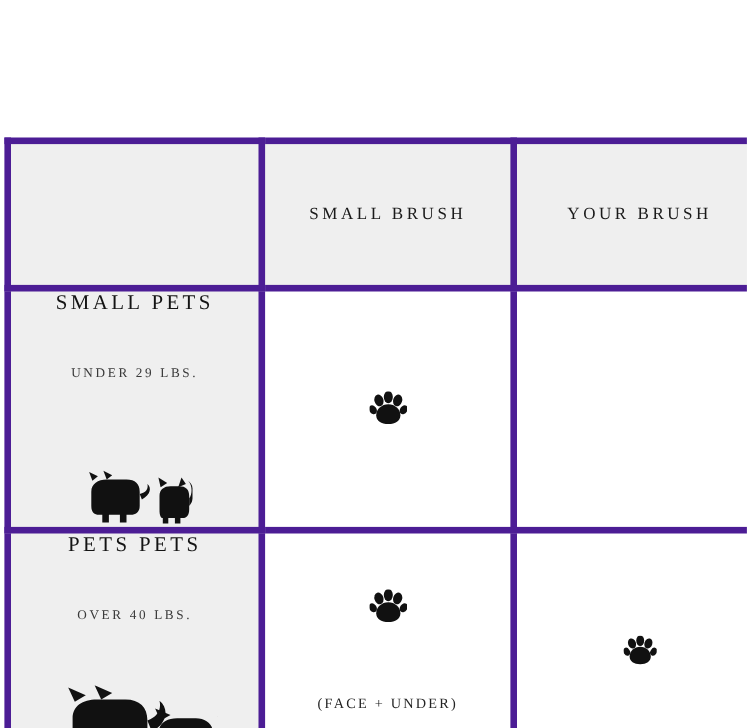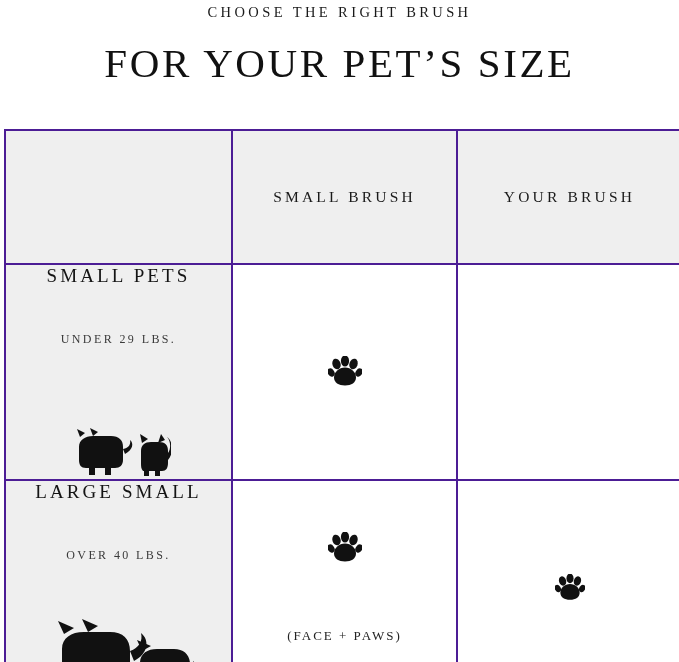--- a/index.html
+++ b/index.html
@@ -49,21 +49,21 @@
     left: 4px;
     top: 125px;
     width: 671px;
   }
   table.matrix {
     border-collapse: collapse;
     width: 671px;
     table-layout: fixed;
   }
   table.matrix td, table.matrix th {
-    border: 2px solid #4c1d95;
+    border: 6px solid #4c1d95;
     padding: 0;
     vertical-align: middle;
     text-align: center;
   }
   .col-label { width: 225px; }
   .col-brush { width: 223px; }
 
   .row-head { height: 134px; }
   .row-body { height: 202px; }
 
@@ -120,22 +120,20 @@
   }
 
   .paw-icon { display: block; }
   .empty-cell { height: 100%; }
 </style>
 </head>
 <body>
 
 <div class="page">
 
-  <div class="eyebrow">CHOOSE THE RIGHT BRUSH</div>
-  <div class="headline">FOR YOUR PET’S SIZE</div>
 
   <div class="table-wrap">
     <table class="matrix">
       <tbody>
           <tr class="row-head">
         <td class="shaded col-label"></td>
         <td class="shaded col-brush">
           <div class="brush-header">SMALL BRUSH</div>
         </td>
         <td class="shaded col-brush">
@@ -183,21 +181,21 @@
           </div>
         </td>
         <td class="plain col-brush">
           <div class="empty-cell"></div>
         </td>
       </tr>
 
       <tr class="row-body">
         <td class="shaded col-label">
           <div class="cell-inner">
-            <div class="cat-title">LARGE SMALL</div>
+            <div class="cat-title">PETS PETS</div>
             <div class="cat-sub">OVER 40 LBS.</div>
             <div class="cat-art">
               <svg width="150" height="76" viewBox="0 0 150 76" aria-hidden="true">
                 <g fill="#111111">
 
                   <path d="M18 30 C18 19 27 13 40 13 L66 13 C79 13 86 20 86 32 L86 56 C86 65 82 70 74 70 L70 70 L70 74 L62 74 L62 70 L42 70 L42 74 L34 74 L34 70 L30 70 C22 70 18 65 18 56 Z"></path>
                   <path d="M20 15 L14 2 L30 9 Z"></path>
                   <path d="M44 13 L38 0 L54 7 Z"></path>
                   <path d="M86 32 C95 29 99 22 97 14 C106 21 104 35 90 42 Z"></path>
 
@@ -214,21 +212,21 @@
             <svg class="paw-icon" width="34" height="32" viewBox="0 0 34 32" aria-hidden="true">
               <g fill="#111111">
                 <ellipse cx="8.5" cy="8" rx="4.1" ry="5.4" transform="rotate(-18 8.5 8)"></ellipse>
                 <ellipse cx="17" cy="5" rx="4.1" ry="5.6"></ellipse>
                 <ellipse cx="25.5" cy="8" rx="4.1" ry="5.4" transform="rotate(18 25.5 8)"></ellipse>
                 <ellipse cx="31" cy="16.5" rx="3.3" ry="4.4" transform="rotate(33 31 16.5)"></ellipse>
                 <ellipse cx="3" cy="16.5" rx="3.3" ry="4.4" transform="rotate(-33 3 16.5)"></ellipse>
                 <path d="M17 11.5 C23 11.5 28 16 28 21.5 C28 26.5 23.5 29.5 17 29.5 C10.5 29.5 6 26.5 6 21.5 C6 16 11 11.5 17 11.5 Z"></path>
               </g>
             </svg>
-            <div class="paw-note">(FACE + PAWS)</div>
+            <div class="paw-note">(FACE + UNDER)</div>
           </div>
         </td>
         <td class="plain col-brush">
           <div class="cell-inner">
             <svg class="paw-icon" width="30" height="28" viewBox="0 0 34 32" aria-hidden="true">
               <g fill="#111111">
                 <ellipse cx="8.5" cy="8" rx="4.1" ry="5.4" transform="rotate(-18 8.5 8)"></ellipse>
                 <ellipse cx="17" cy="5" rx="4.1" ry="5.6"></ellipse>
                 <ellipse cx="25.5" cy="8" rx="4.1" ry="5.4" transform="rotate(18 25.5 8)"></ellipse>
                 <ellipse cx="31" cy="16.5" rx="3.3" ry="4.4" transform="rotate(33 31 16.5)"></ellipse>

